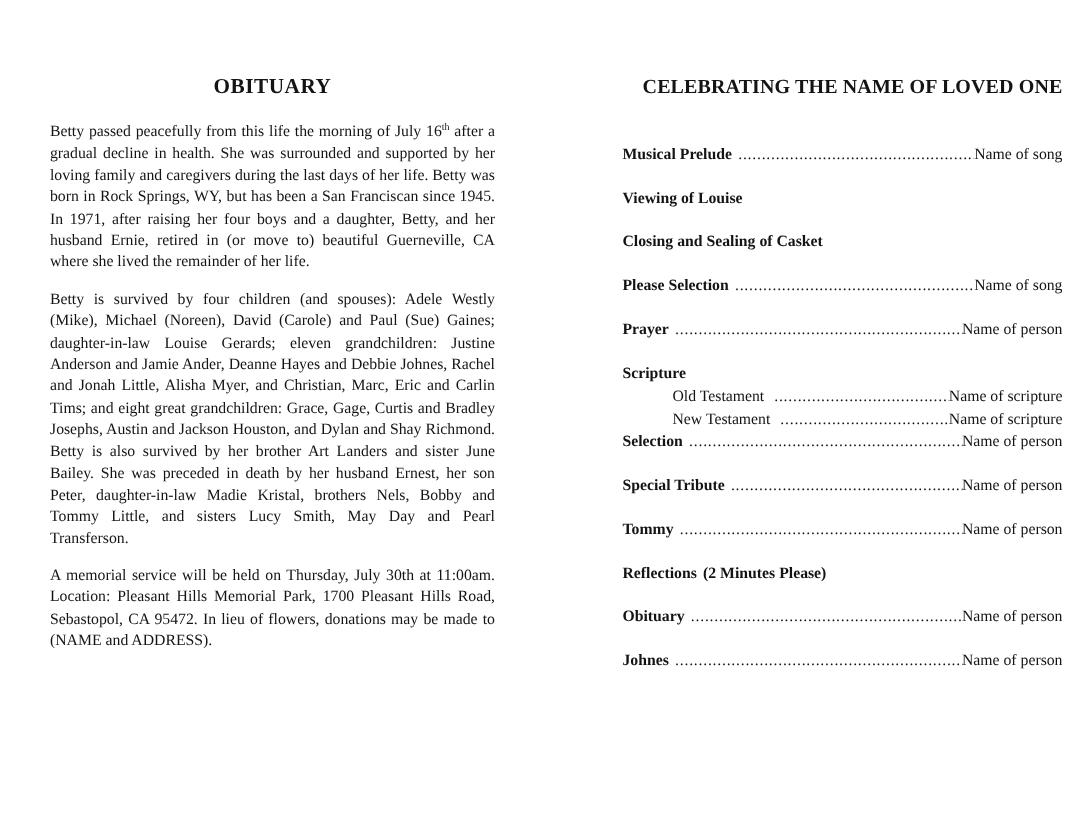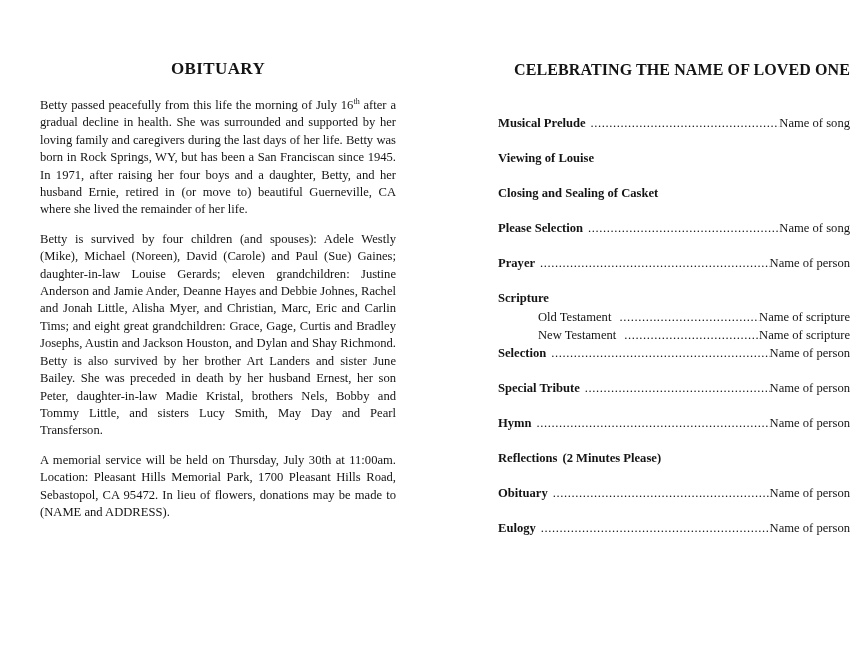--- a/index.html
+++ b/index.html
@@ -167,36 +167,36 @@
       <span class="val">Name of person</span>
     </div>
 
     <div class="row">
       <span class="lbl">Special Tribute</span>
       <span class="dots"></span>
       <span class="val">Name of person</span>
     </div>
 
     <div class="row">
-      <span class="lbl">Hymn</span>
+      <span class="lbl">Tommy</span>
       <span class="dots"></span>
       <span class="val">Name of person</span>
     </div>
 
     <div class="row">
       <span class="lbl">Reflections</span>
       <span class="plain"> (2 Minutes Please)</span>
     </div>
 
     <div class="row">
       <span class="lbl">Obituary</span>
       <span class="dots"></span>
       <span class="val">Name of person</span>
     </div>
 
     <div class="row">
-      <span class="lbl">Eulogy</span>
+      <span class="lbl">Johnes</span>
       <span class="dots"></span>
       <span class="val">Name of person</span>
     </div>
 
   </section>
 </div>
 
 </body></html>

